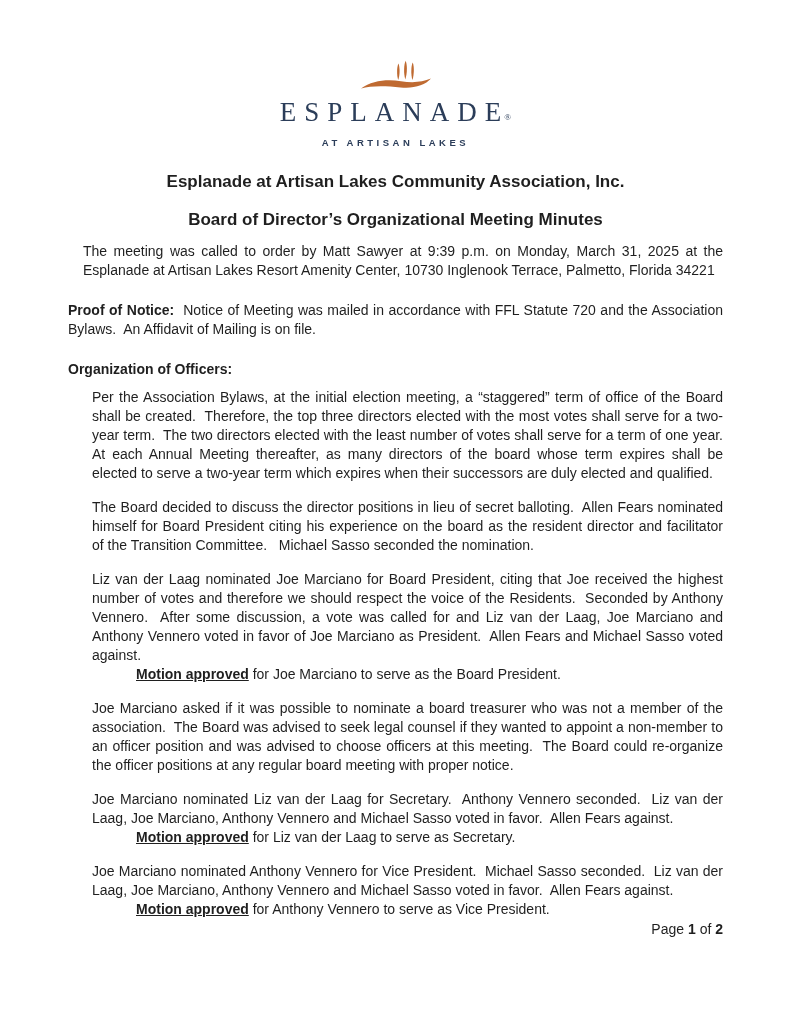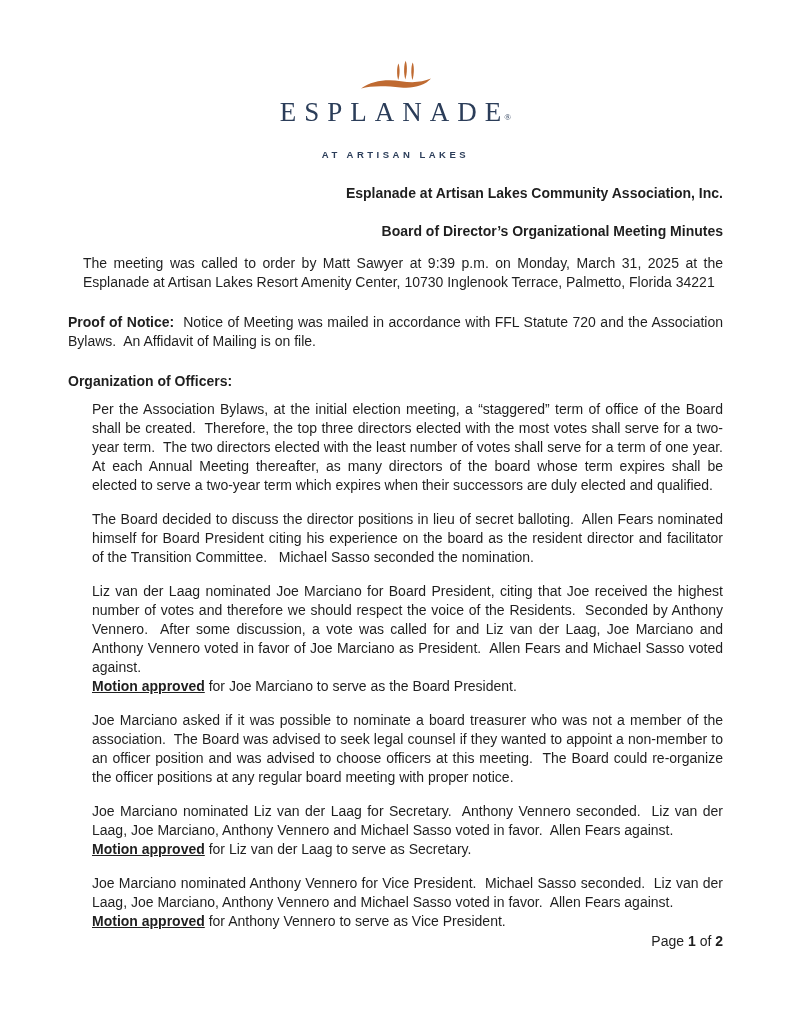--- a/index.html
+++ b/index.html
@@ -21,42 +21,42 @@
     letter-spacing:8px;
     color:#2b3d59;
     white-space:nowrap;
   }
   .wordmark .reg {
     font-size:9px; letter-spacing:0; margin-left:-5px;
     vertical-align:1px; color:#2b3d59;
   }
   .tagline {
     font-size:9.5px; line-height:14px; font-weight:bold;
-    letter-spacing:3.5px; color:#2b3d59; margin-top:15px;
+    letter-spacing:3.5px; color:#2b3d59; margin-top:3px;
     white-space:nowrap;
   }
 
   
-  .center-head { text-align:right; font-weight:bold; font-size:14px; line-height:19px; }
+  .center-head { text-align:center; font-weight:bold; font-size:17px; line-height:19px; }
   .assoc-name { margin-bottom:19px; }
 
   
   .para {
     font-size:14px; line-height:19px;
     text-align:justify;
     white-space:pre-wrap;
   }
   .para .label { font-weight:bold; }
   .call-para { margin-top:13px;margin-left:15px; }
   .section-para { margin-top:21px; }
   .indent { margin-left:24px; }
   .first-indent { margin-top:9px; }
   .next-indent { margin-top:15px; }
   .motion-line { font-size:14px; line-height:19px; white-space:pre-wrap; }
-  .motion-label { font-weight:bold; text-decoration:underline; }
+  .motion-label { font-weight:bold; text-decoration:underline;margin-left:44px; }
 
   
   .footer {
     margin-top:1px; text-align:right;
     font-size:14px; line-height:19px; white-space:nowrap;
   }
   .footer b { font-weight:bold; }
 </style>
 </head>
 <body>

